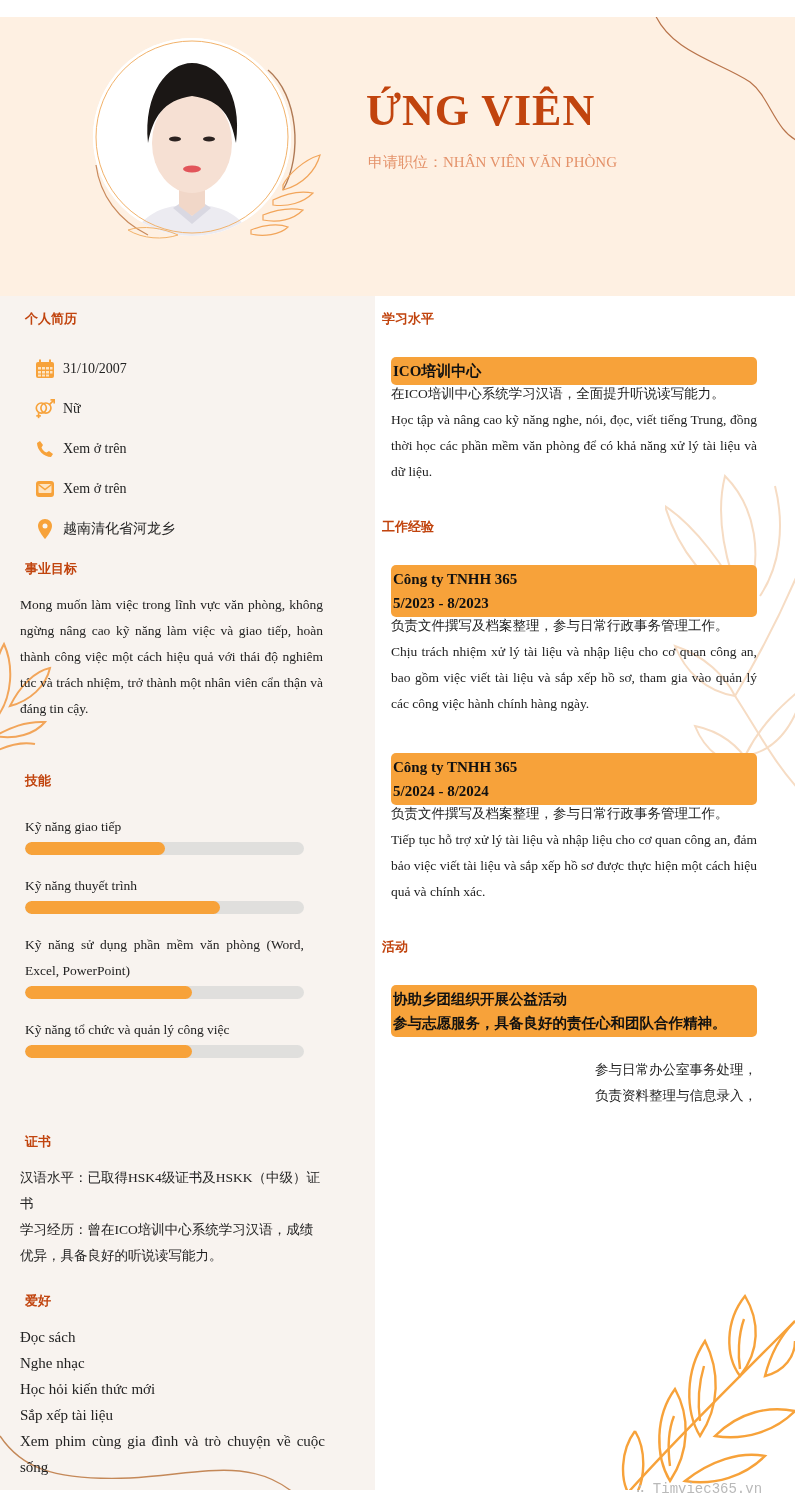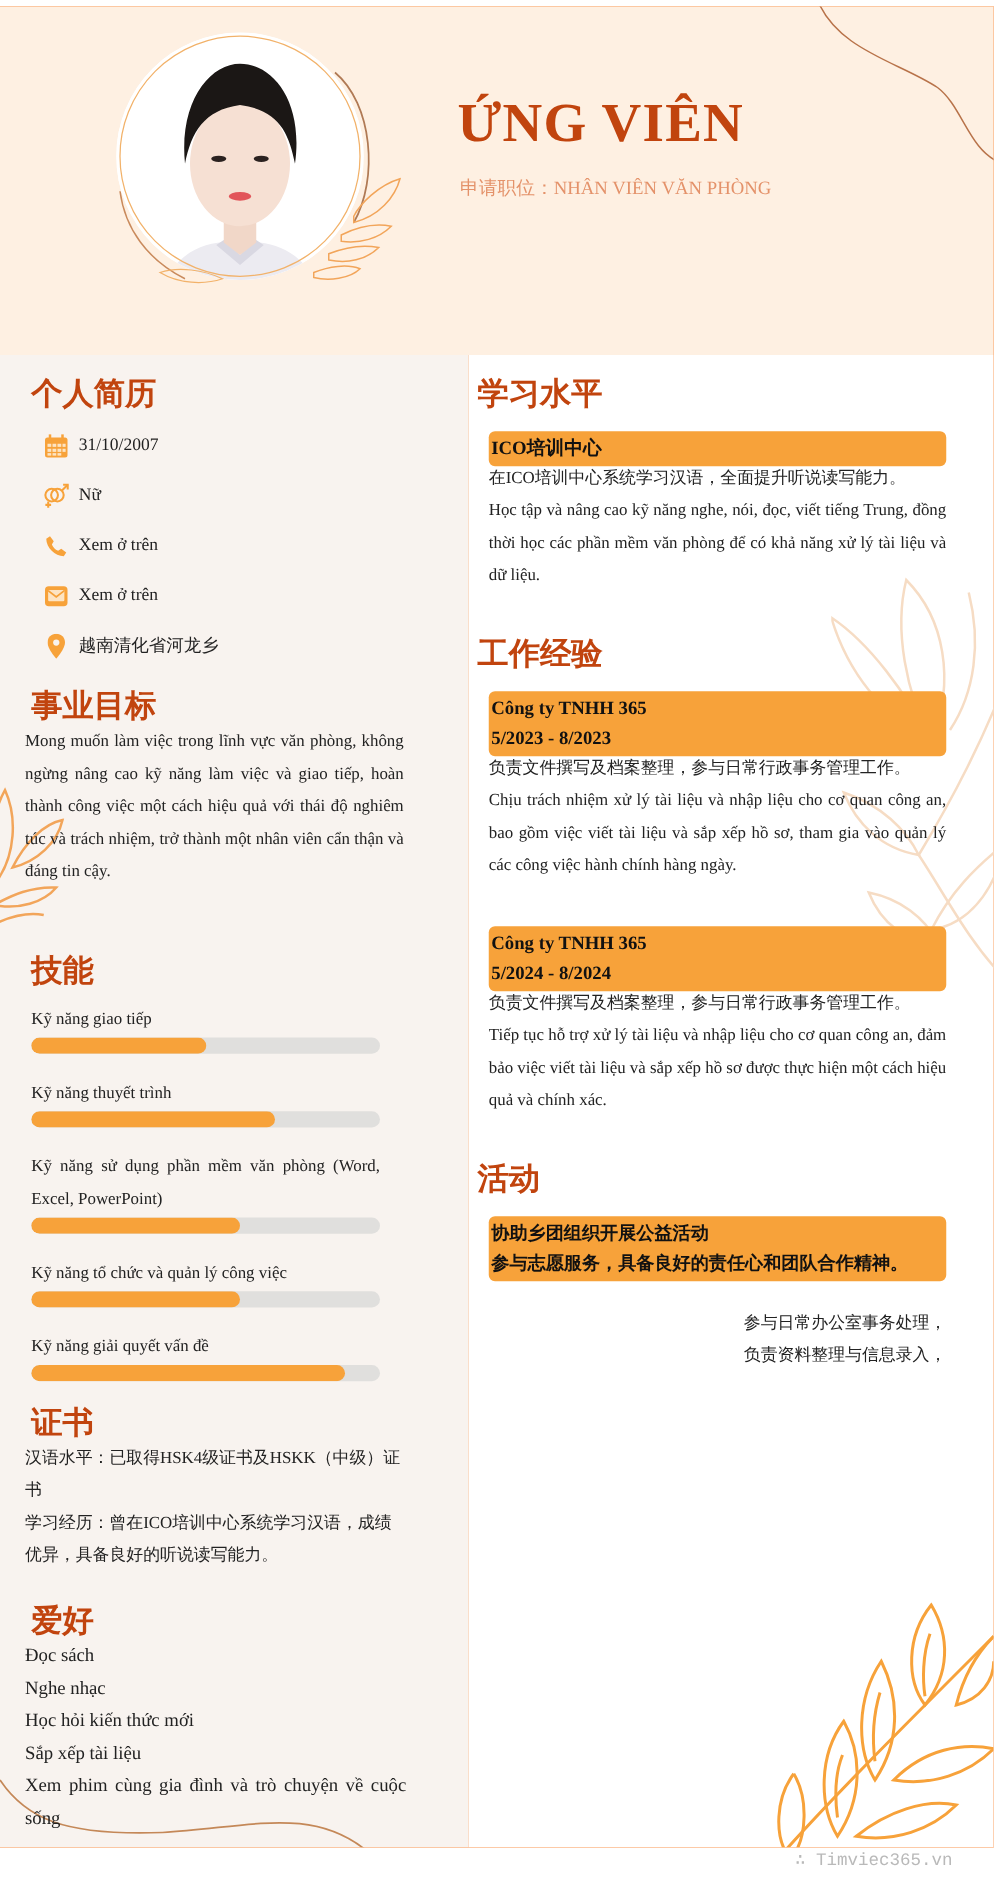--- a/index.html
+++ b/index.html
@@ -1,33 +1,33 @@
 <!DOCTYPE html>
 <html><head>
 <meta charset="utf-8">
 <style>
   * { box-sizing: border-box; margin: 0; padding: 0; }
   html, body { width: 800px; height: 1504px; background: #ffffff; overflow: hidden; }
   body { position: relative; font-family: "Liberation Serif", "DejaVu Serif", serif; color: #222; }
 
-  .page { position: absolute; left: 0; top: 5px; width: 795px; height: 1473px; background: #f97316; overflow: hidden; }
+  .page { position: absolute; left: 0; top: 17px; width: 795px; height: 1473px; background: #6d28d9; overflow: hidden; }
 
   .header { position: absolute; left: 0; top: 0; width: 795px; height: 279px; background: #fef0e2; overflow: hidden; }
   .header-curve { position: absolute; left: 640px; top: -5px; }
   .avatar-wrap { position: absolute; left: 88px; top: 18px; width: 240px; height: 210px; }
   .avatar-ring { position: absolute; left: 5px; top: 3px; width: 198px; height: 198px; border-radius: 50%; background: #ffffff; overflow: hidden; }
   .avatar-deco { position: absolute; left: 0; top: 0; }
 
   .name { position: absolute; left: 366px; top: 68px; font-family: "Liberation Serif", "DejaVu Serif", serif; font-weight: bold; font-size: 44px; color: #c1440e; letter-spacing: 1px; }
   .position { position: absolute; left: 368px; top: 136px; font-size: 15px; color: #e4926a; }
 
   .left-col { position: absolute; left: 0; top: 279px; width: 375px; height: 1194px; background: #f8f3ef; overflow: hidden; }
   .right-col { position: absolute; left: 375px; top: 279px; width: 420px; height: 1194px; background: #ffffff; overflow: hidden; }
 
-  .sec-title { position: absolute; font-family: "DejaVu Sans", sans-serif; font-weight: bold; font-size: 25px; color: #c1440e; }
+  .sec-title { position: absolute; font-family: "DejaVu Sans", sans-serif; font-weight: bold; font-size: 13px; color: #c1440e; }
 
   .info-row { position: absolute; left: 34px; height: 22px; display: flex; align-items: center; font-size: 14px; color: #222; }
   .info-row .ico { width: 22px; height: 22px; margin-right: 7px; display: flex; align-items: center; justify-content: center; }
 
   .para { position: absolute; font-size: 13.5px; line-height: 26px; color: #222; text-align: justify; }
 
   .skill { position: absolute; left: 25px; width: 279px; }
   .skill-label { font-size: 13.5px; line-height: 26px; color: #222; text-align: justify; }
   .skill-track { width: 279px; height: 13px; background: #e0dfdd; border-radius: 7px; overflow: hidden; margin-top: 2px; }
   .skill-fill { height: 13px; background: #f7a23a; border-radius: 7px; }
@@ -198,26 +198,20 @@
         </div>
     </div>
 
     <div class="skill" style="top:721px;">
       <div class="skill-label">Kỹ năng tổ chức và quản lý công việc</div>
       <div class="skill-track">
           <div class="skill-fill" style="width:60%;"></div>
         </div>
     </div>
 
-    <div class="skill" style="top:780px;">
-      <div class="skill-label">Kỹ năng giải quyết vấn đề</div>
-      <div class="skill-track">
-          <div class="skill-fill" style="width:90%;"></div>
-        </div>
-    </div>
 
     <div class="sec-title" style="left:25px; top:837px;">证书</div>
     <div class="para" style="left:20px; top:869px; width:303px; text-align:left;">汉语水平：已取得HSK4级证书及HSKK（中级）证书</div>
     <div class="para" style="left:20px; top:921px; width:303px; text-align:left;">学习经历：曾在ICO培训中心系统学习汉语，成绩优异，具备良好的听说读写能力。</div>
 
     <div class="sec-title" style="left:25px; top:996px;">爱好</div>
     <div style="position:absolute; left:20px; top:1028px; width:305px;">
       <div class="list-line">Đọc sách</div>
       <div class="list-line">Nghe nhạc</div>
       <div class="list-line">Học hỏi kiến thức mới</div>

